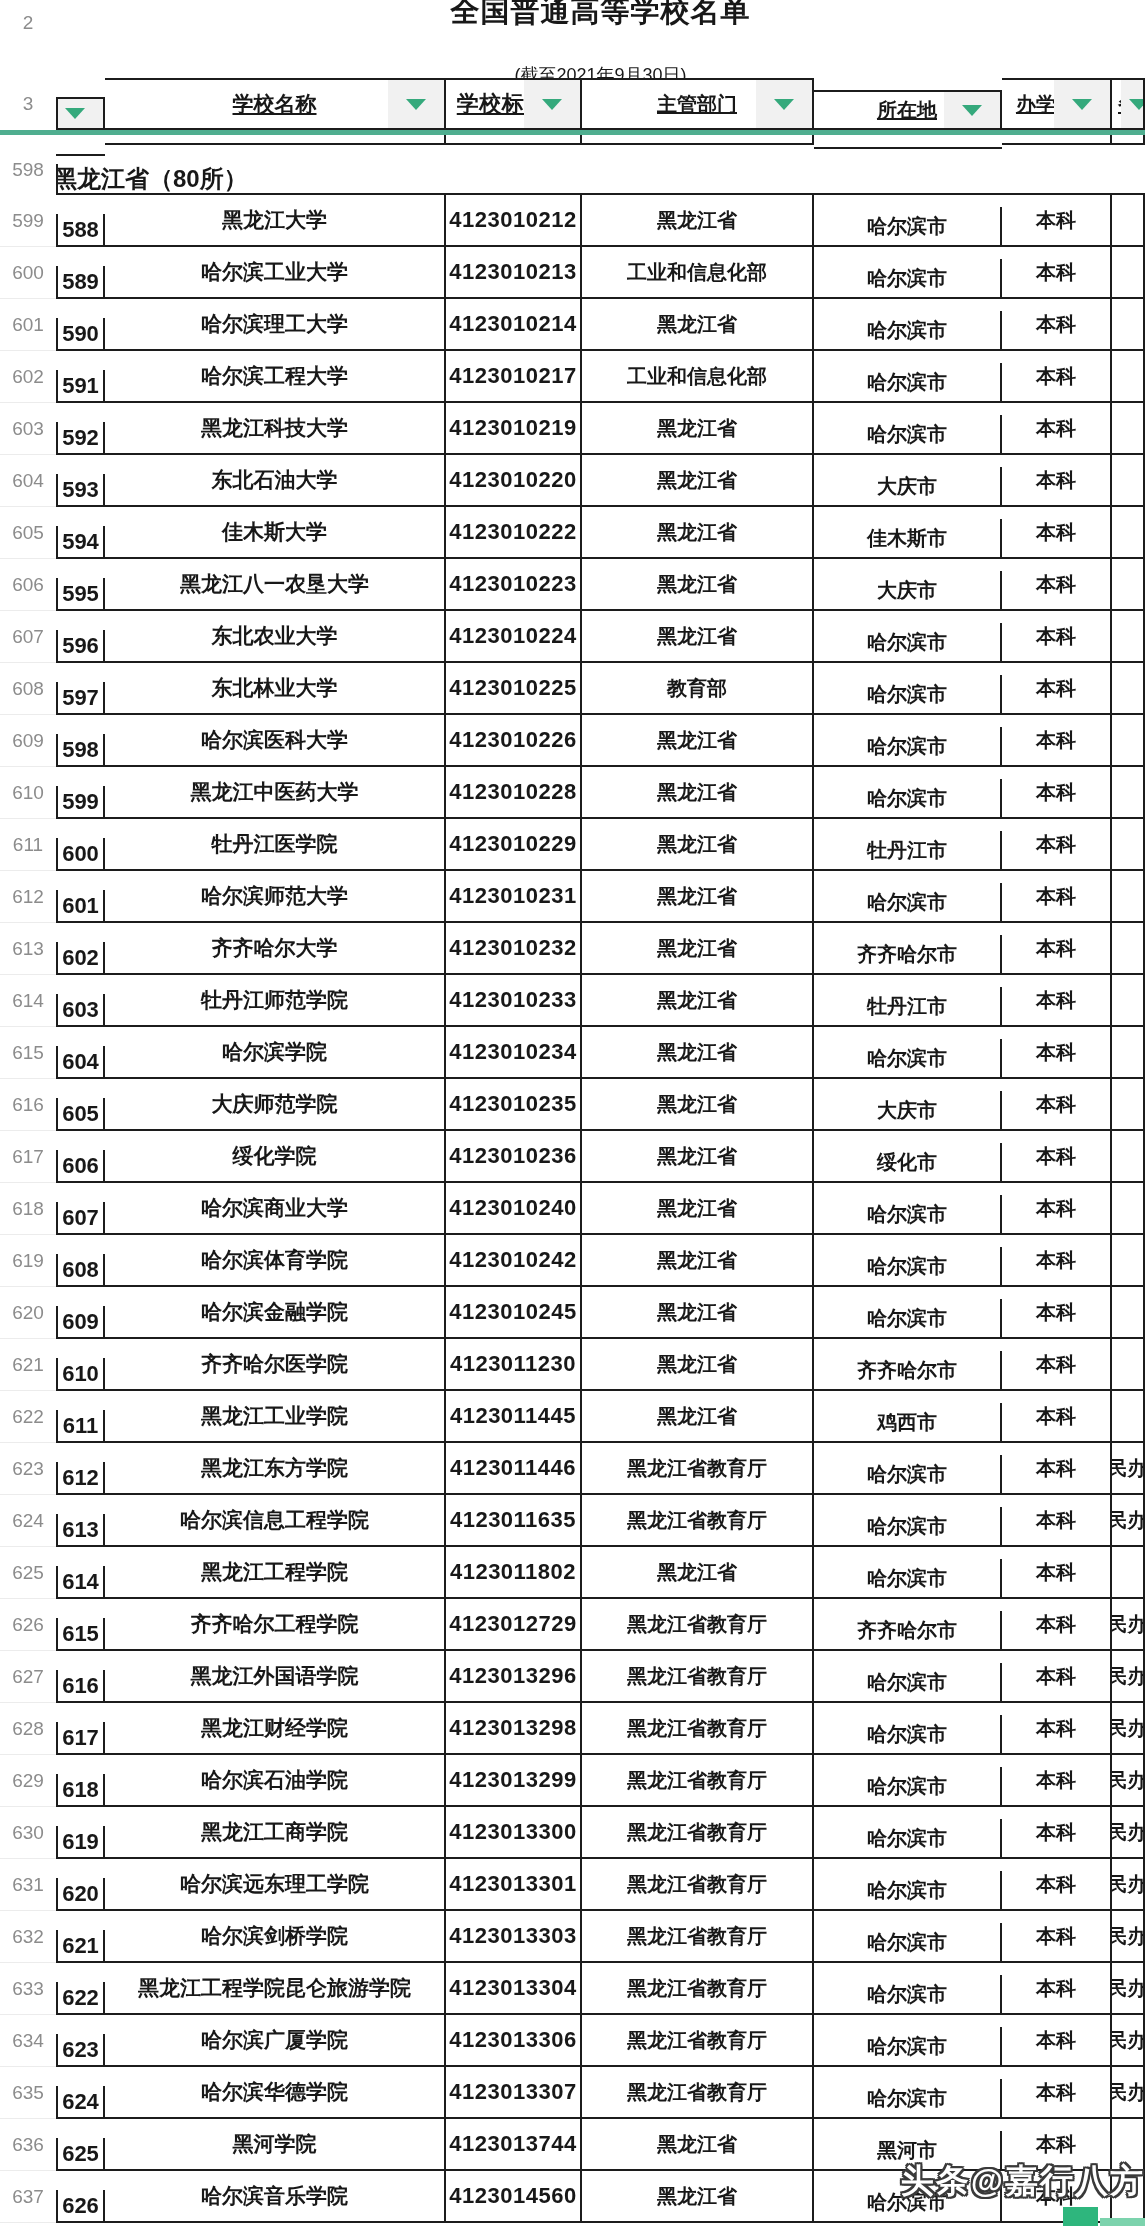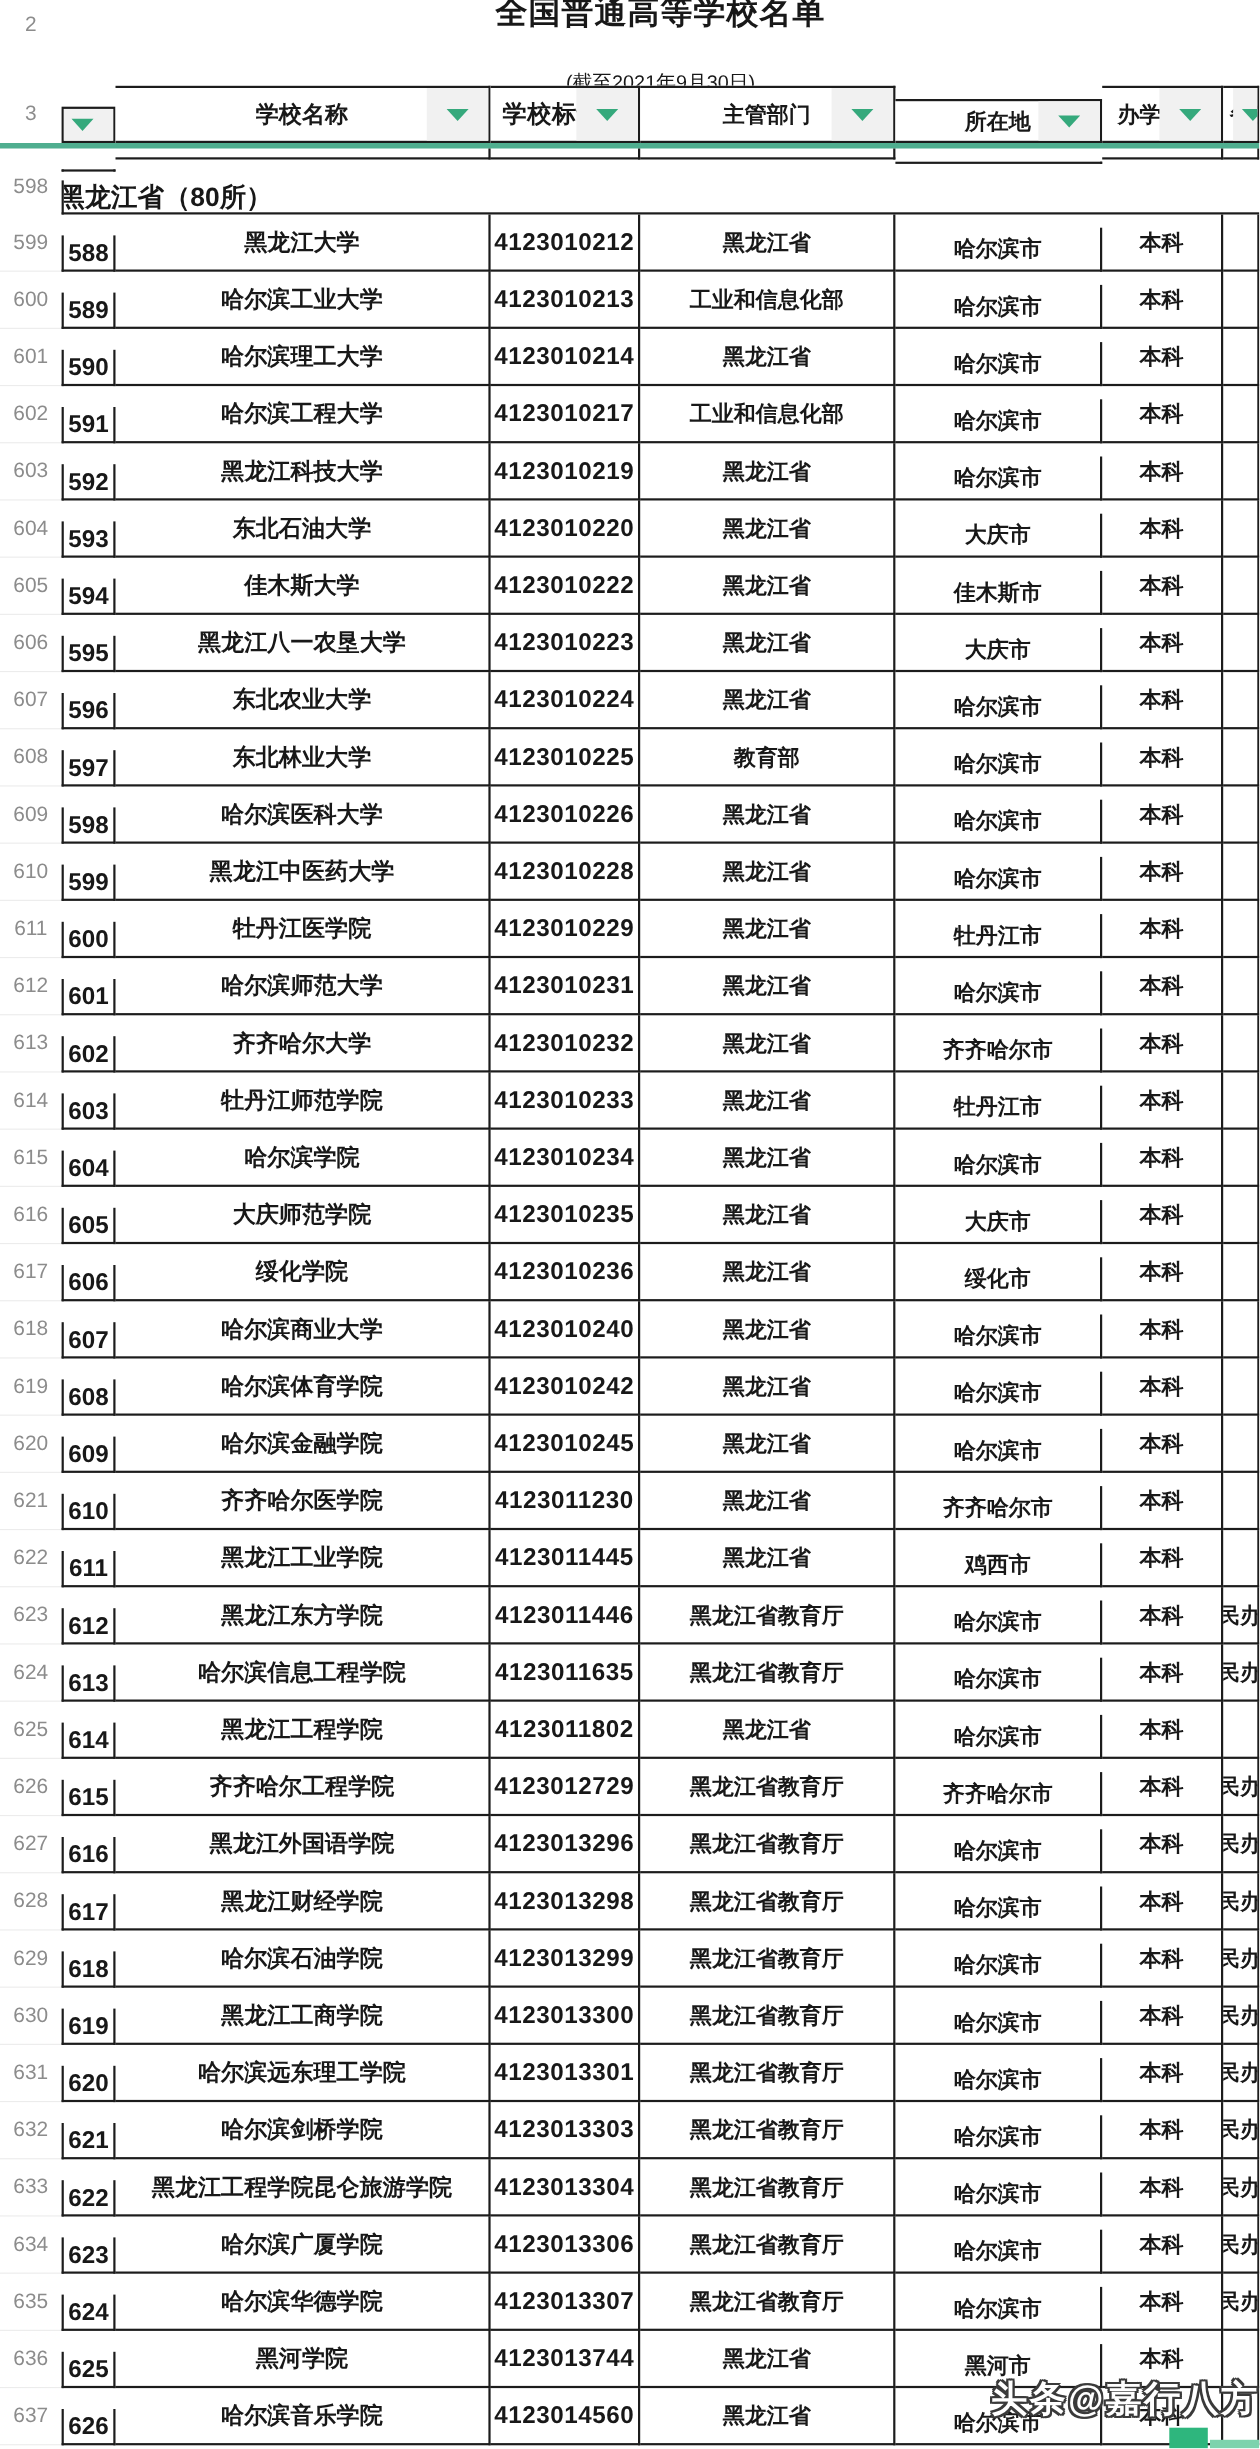--- a/index.html
+++ b/index.html
@@ -24,21 +24,21 @@
   .t-first{border-left:2px solid #1c1c1c;}
   
   .row-title{height:78px;}
   .row-title .gut{align-items:flex-start;padding-top:12px;}
   .title-cell{flex:1;flex-direction:column;justify-content:center;gap:27px;}
   .title-main{font-size:29px;font-weight:bold;letter-spacing:1px;}
   .title-sub{font-size:18px;margin-top:4px;}
   
   .row-header{height:52px;}
   .hcell{position:relative;background:#fff;border-top:2px solid #1c1c1c;font-size:22px;font-weight:600;}
-  .hcell .lbl{position:relative;z-index:1;}
+  .hcell .lbl{position:relative;z-index:1;text-decoration:underline;}
   .arrow-strip{position:absolute;top:0;right:0;bottom:0;width:56px;background:#f1f1f1;
                display:flex;align-items:center;justify-content:center;z-index:2;}
   .tri{width:0;height:0;border-left:10px solid transparent;border-right:10px solid transparent;
        border-top:11px solid #35a97c;}
   .h-no{background:#f1f1f1;}
   .h-note .arrow-strip{width:36px;right:-14px;}
   .h-note .lbl{position:absolute;left:6px;top:0;bottom:0;display:flex;align-items:center;}
   
   .freeze{height:5px;background:#4fae8f;}
   

